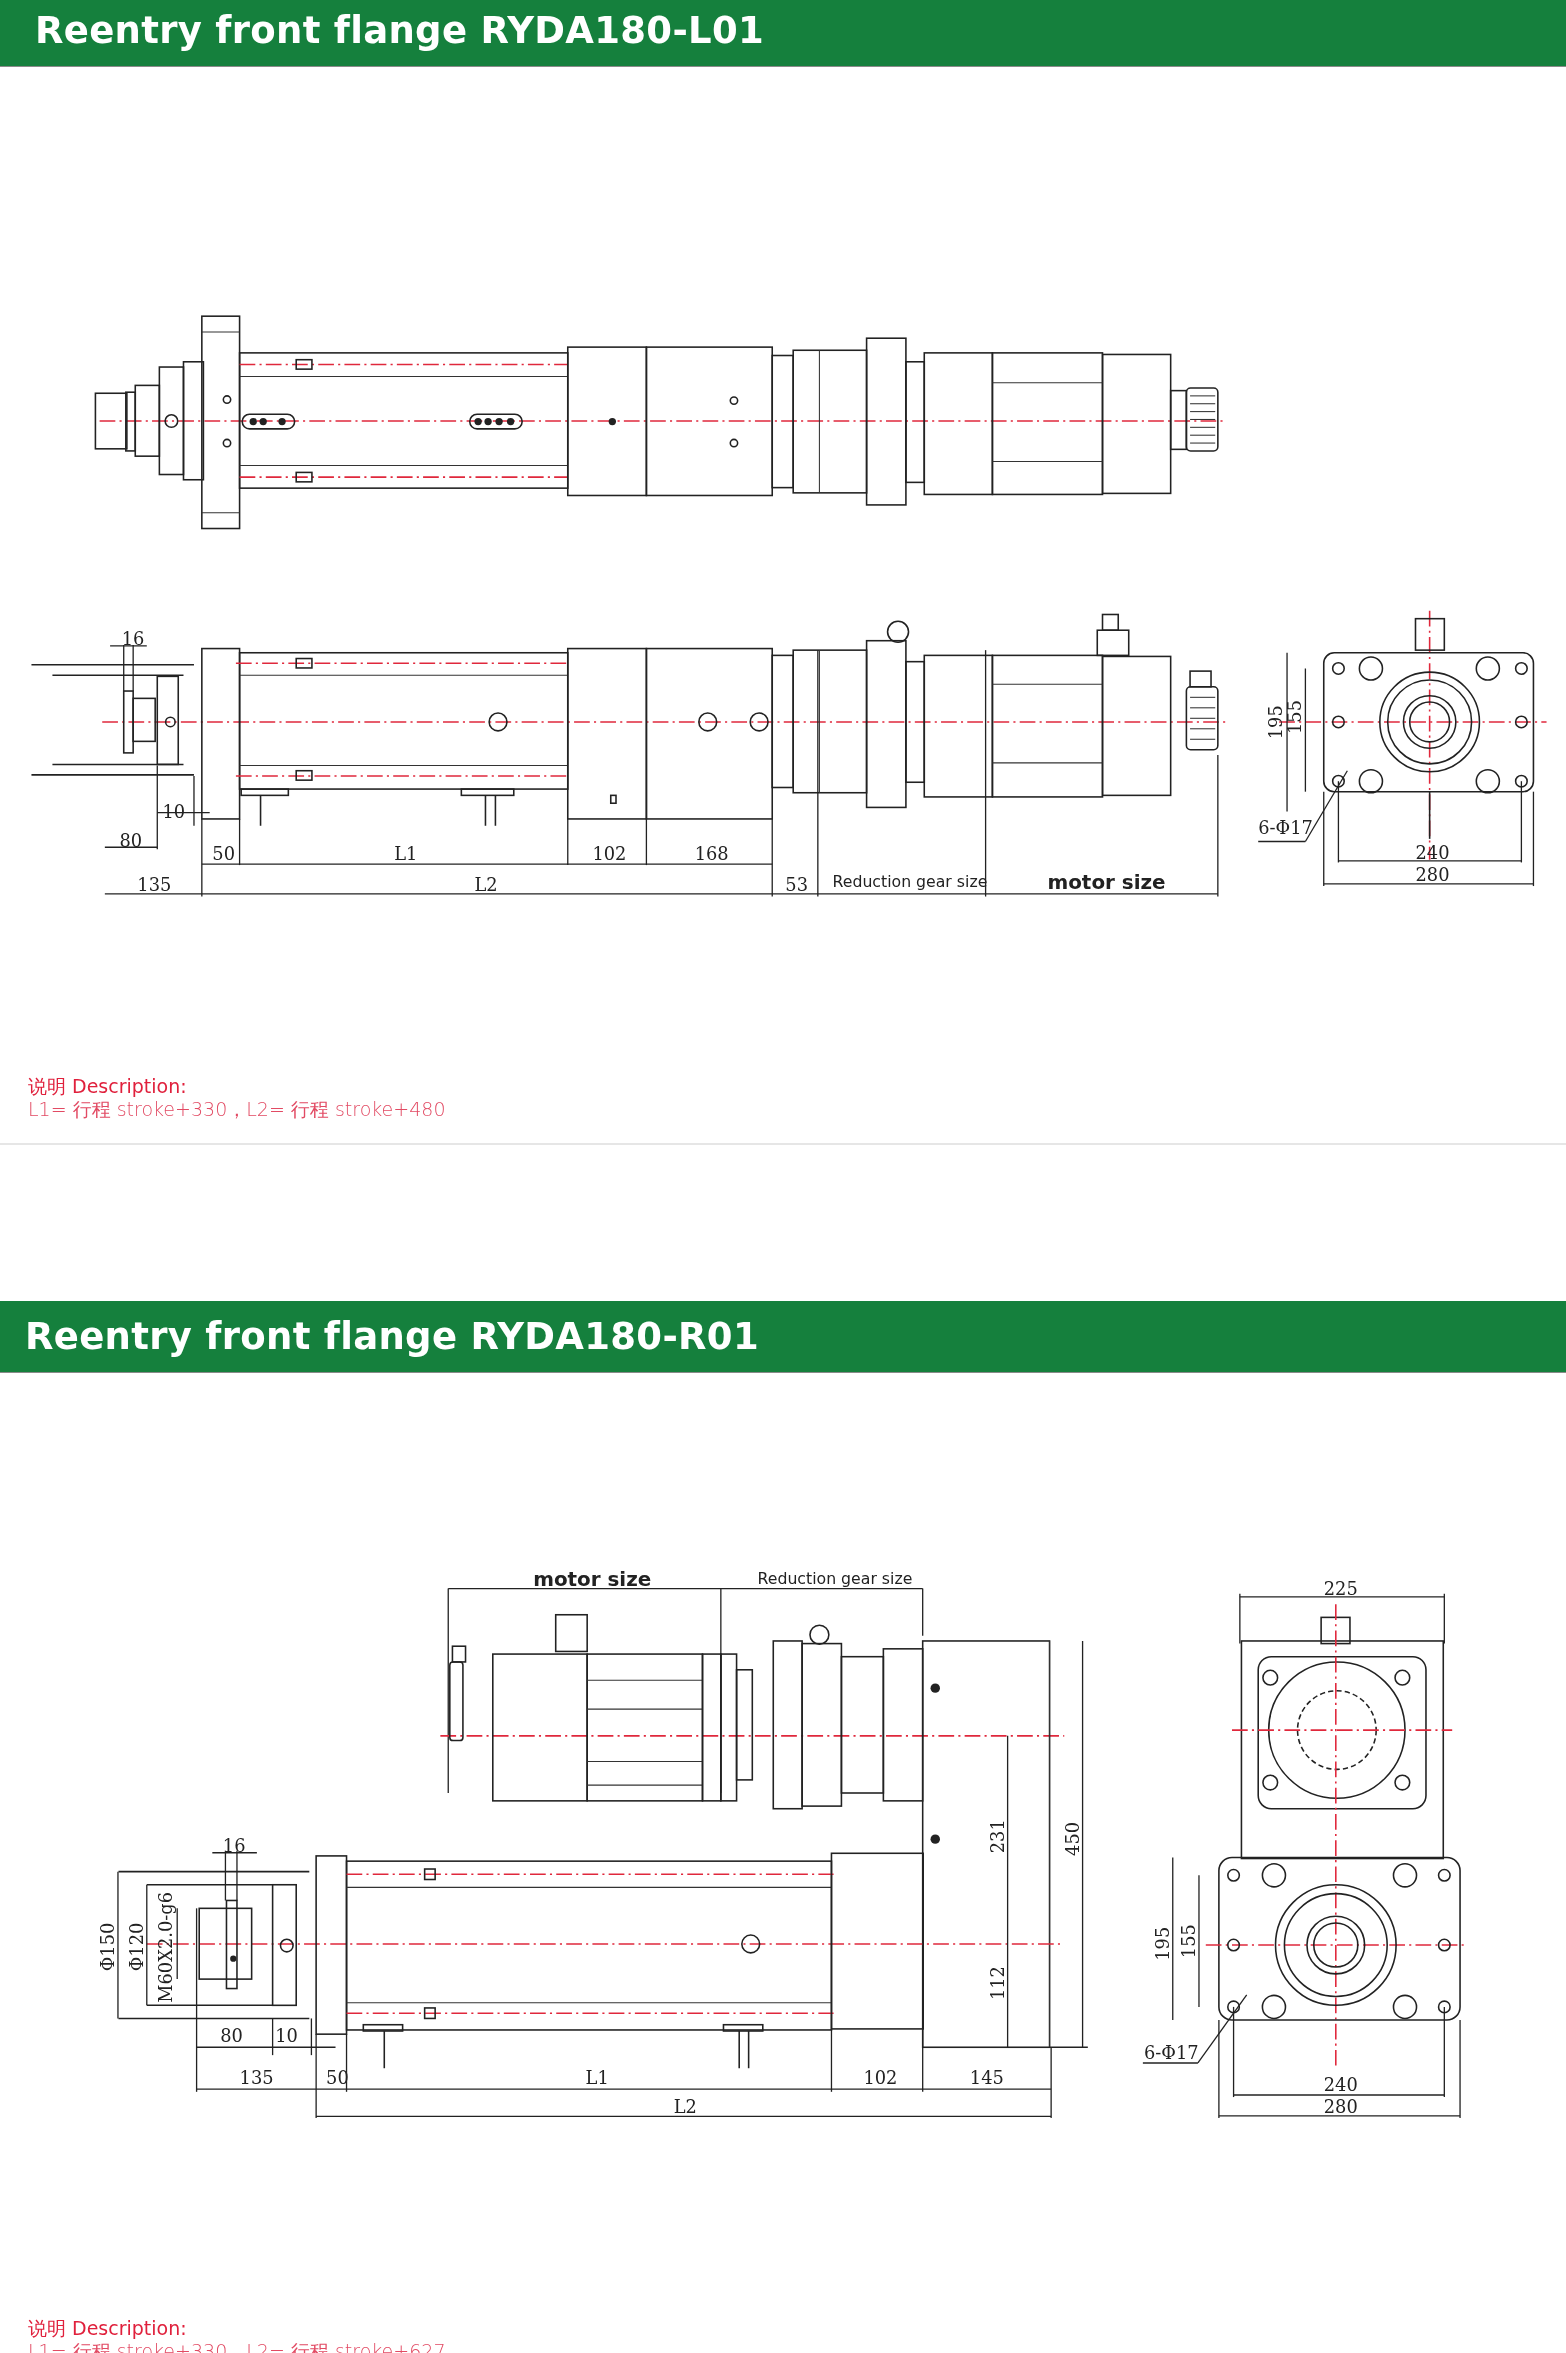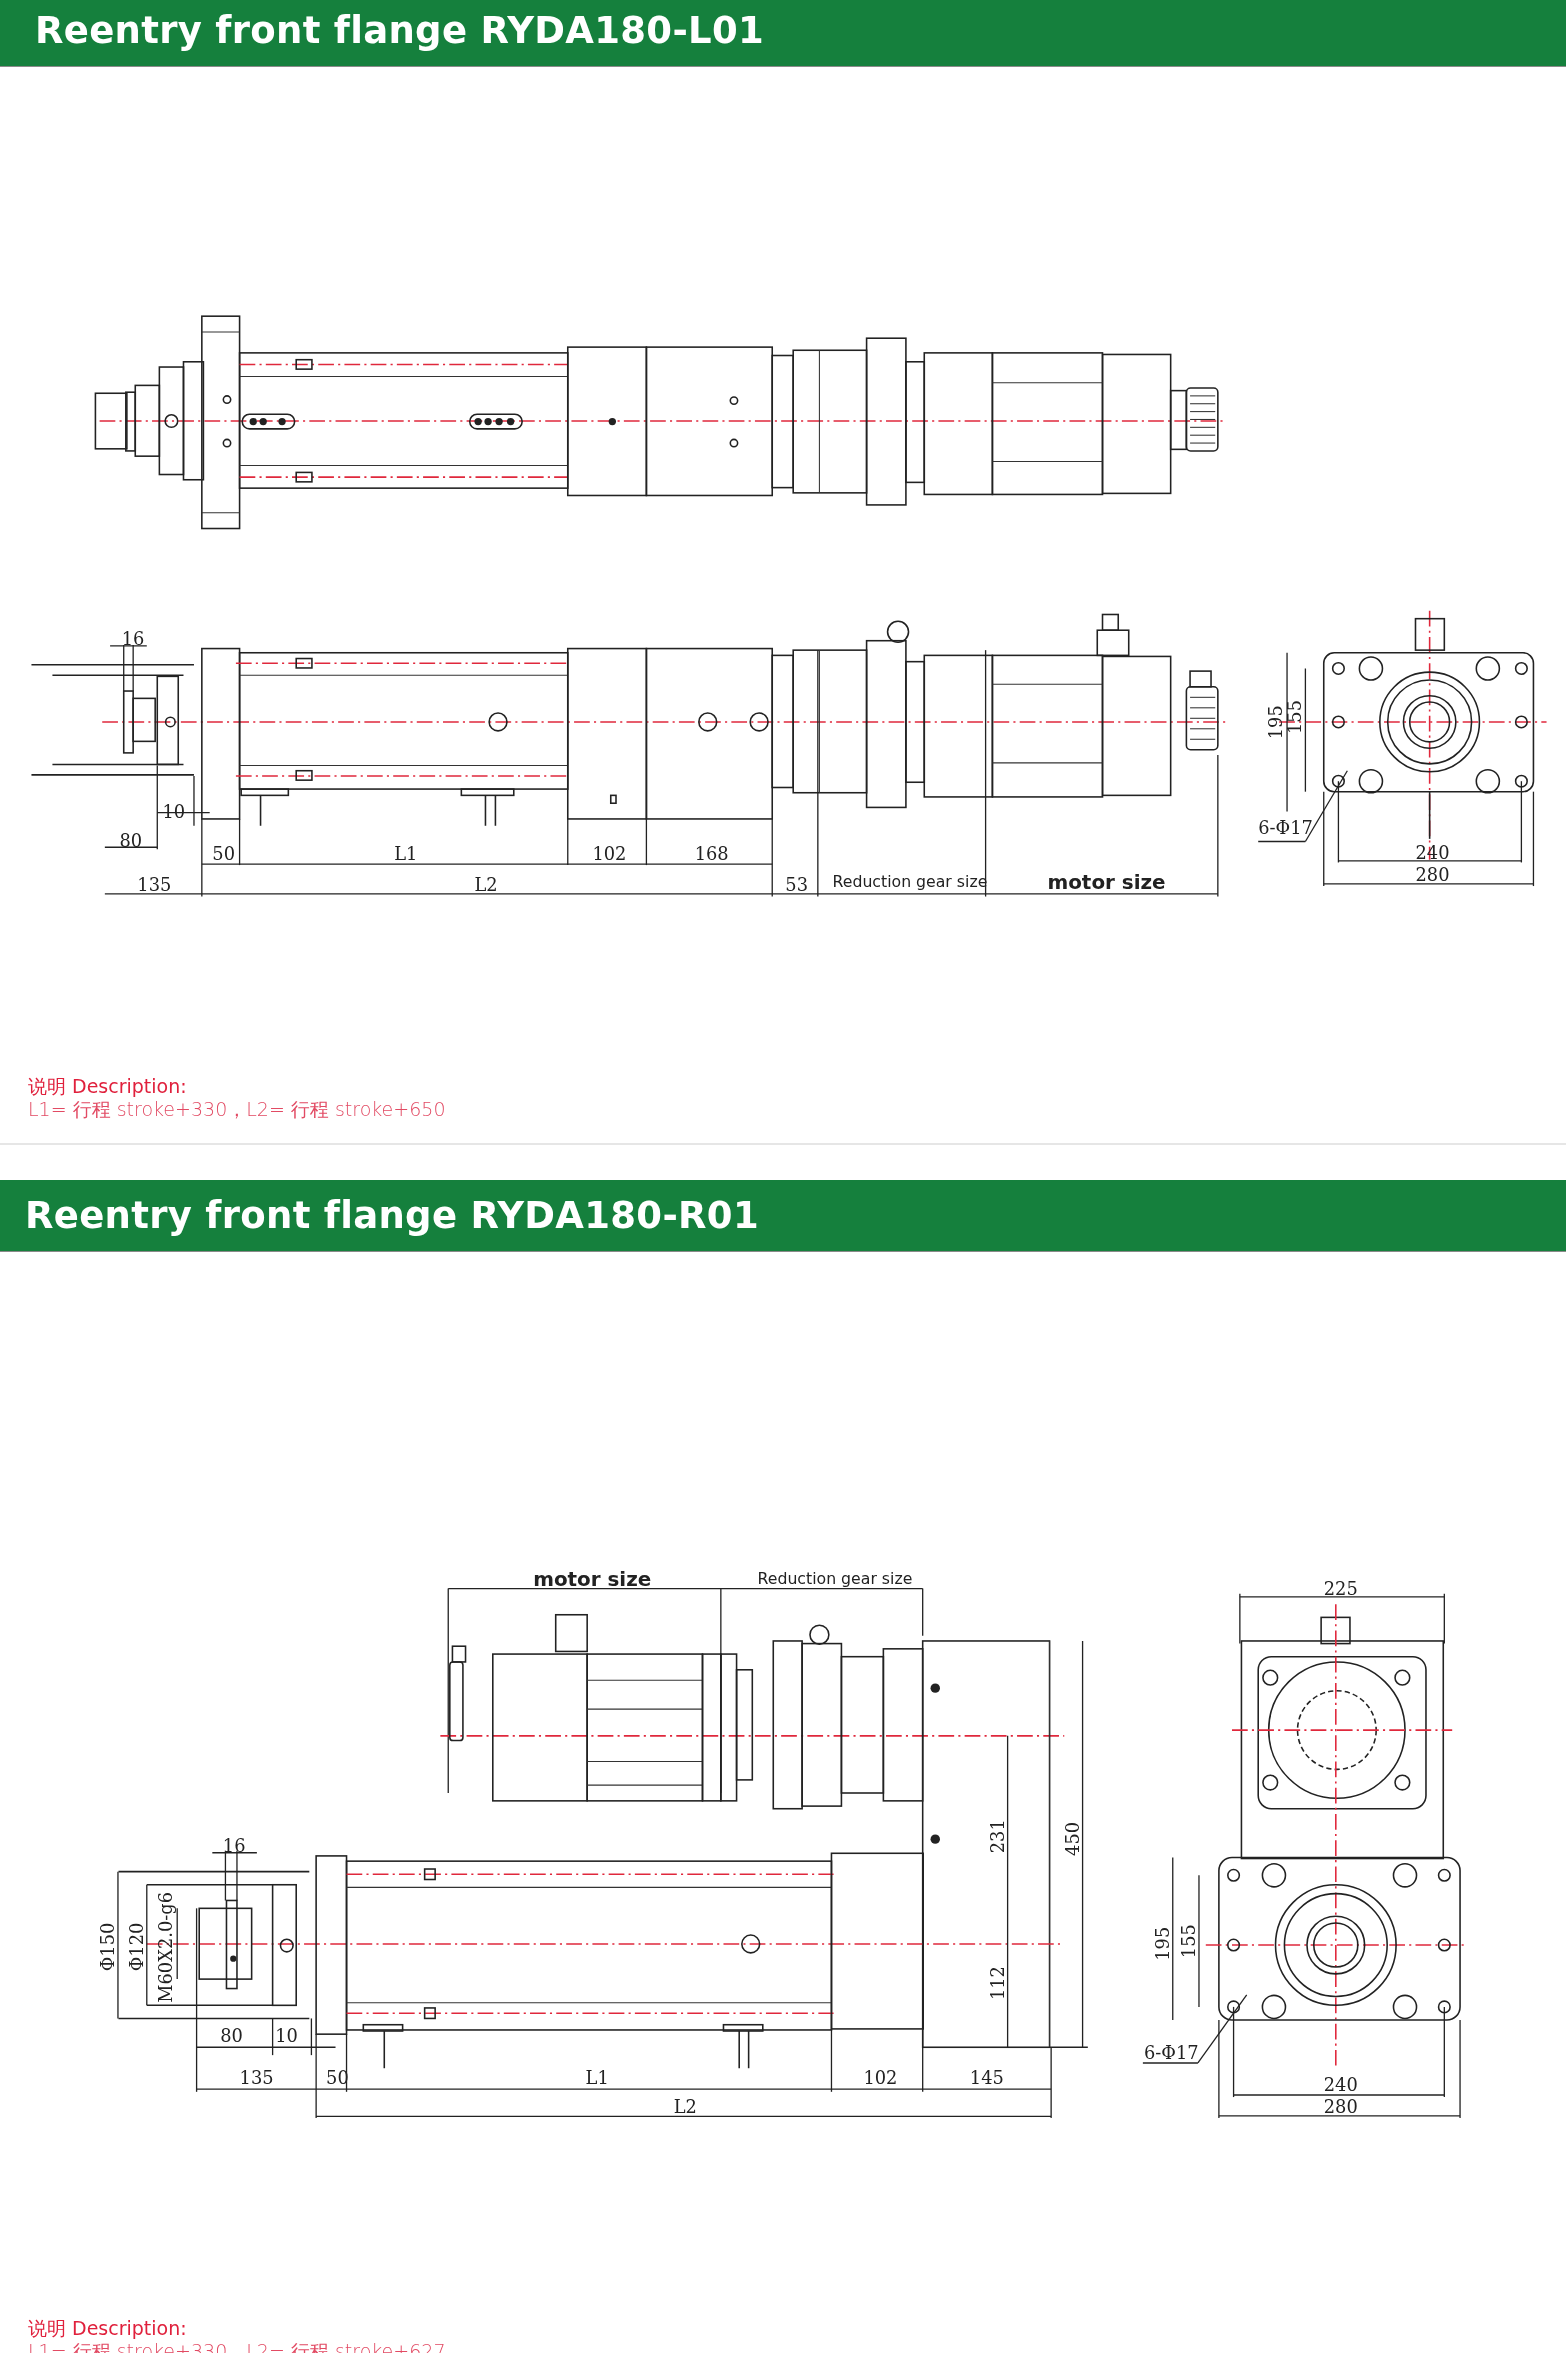--- a/index.html
+++ b/index.html
@@ -5,21 +5,21 @@
   html, body { margin:0; padding:0; background:#ffffff; }
   body { width:1567px; height:2354px; position:relative; overflow:hidden;
          font-family:"DejaVu Sans", "Liberation Sans", sans-serif; }
   .hdr { position:absolute; left:0; width:1567px; background:#15803d;
          border-bottom:1.6px solid #8a8a8a; box-sizing:border-box; }
   .hdr h1 { margin:0; color:#ffffff; font-weight:bold; font-size:37px;
             line-height:1; position:absolute; left:35px; letter-spacing:0.3px;
             font-family:"DejaVu Sans", sans-serif; }
   #hdr1 { top:0; height:67px; }
   #hdr1 h1 { top:11.5px; }
-  #hdr2 { top:1180px; height:72px; }
+  #hdr2 { top:1301px; height:72px; }
   #hdr2 h1 { top:17px; left:25px; }
   .desc { position:absolute; left:28px; color:#e0203c; font-size:19px;
           line-height:23px; font-family:"DejaVu Sans", sans-serif; }
   .desc .t { font-weight:normal; }
   .desc .l { color:#e24a63; font-weight:300; }
   #desc1 { top:1075px; }
   #desc2 { top:2317px; }
   .divider { position:absolute; left:0; width:1567px; height:2.1px;
              background:#e6e6e6; top:1143px; }
   svg.dwg { position:absolute; left:0; top:0; }
@@ -230,21 +230,21 @@
     <text class="dimtxt" x="2700" y="1638">240</text>
     <line class="dim" x1="2525" y1="1510" x2="2525" y2="1690"></line>
     <line class="dim" x1="2925" y1="1510" x2="2925" y2="1690"></line>
     <line class="dim" x1="2525" y1="1686" x2="2925" y2="1686"></line>
     <text class="dimtxt" x="2700" y="1680">280</text>
   </g>
 </svg>
 
 <div class="desc" id="desc1">
   <div class="t">说明 Description:</div>
-  <div class="l">L1= 行程 stroke+330，L2= 行程 stroke+650</div>
+  <div class="l">L1= 行程 stroke+330，L2= 行程 stroke+480</div>
 </div>
 
 <div class="divider"></div>
 
 <div class="hdr" id="hdr2">
   <h1>Reentry front flange RYDA180-R01</h1>
 </div>
 
 <svg class="dwg" width="1567" height="2354" viewBox="0 0 2989 4490" style="top:0">
 

